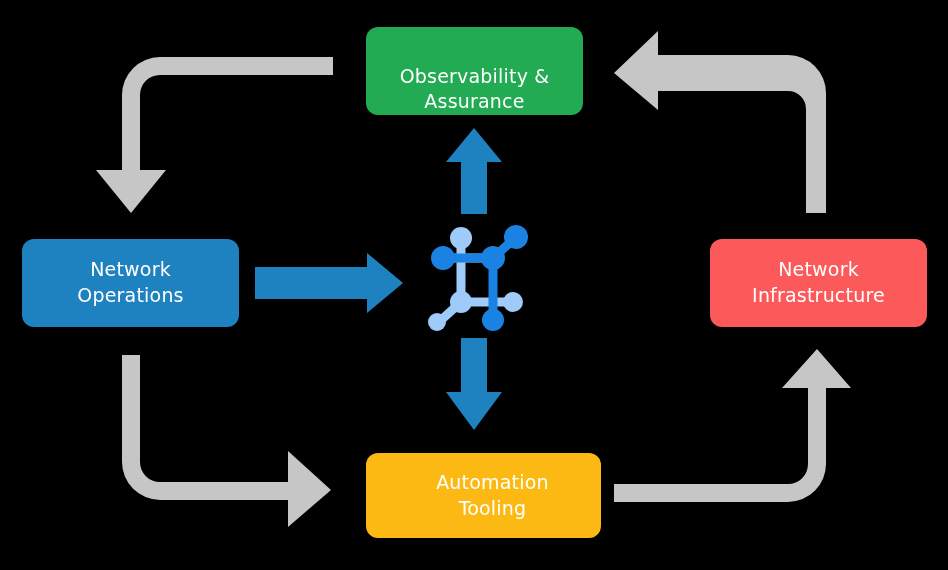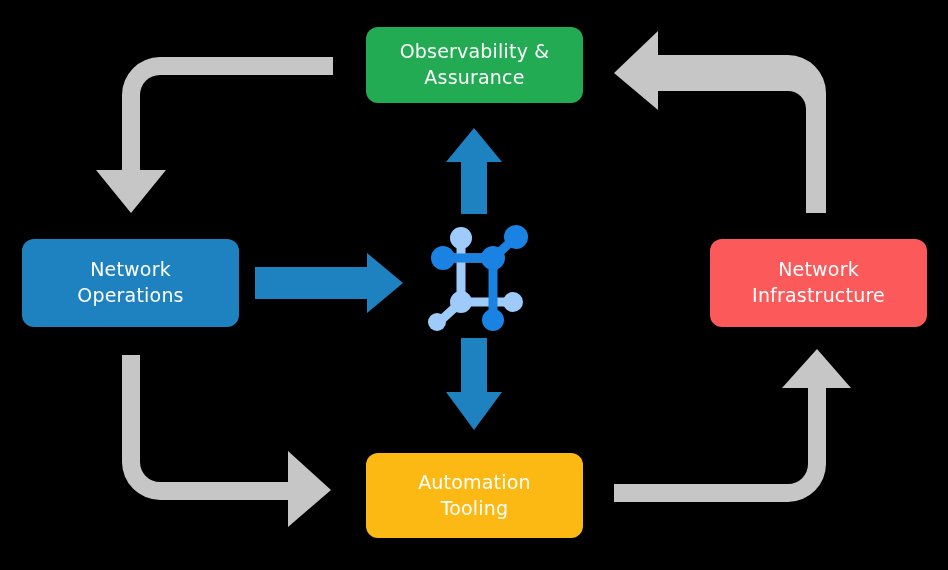--- a/index.html
+++ b/index.html
@@ -5,21 +5,21 @@
   html,body{margin:0;padding:0;background:#000;}
   #canvas{
     position:relative;width:948px;height:570px;background:#000;overflow:hidden;
     font-family:"DejaVu Sans", sans-serif;
   }
   .node{
     position:absolute;border-radius:12px;display:flex;align-items:center;
     justify-content:center;text-align:center;color:#fff;font-size:19px;
     line-height:1.35;font-weight:400;letter-spacing:.2px;
   }
-  #node-observability{left:366px;top:27px;width:217px;height:76px;background:#22ab52;}
+  #node-observability{left:366px;top:27px;width:217px;height:88px;background:#22ab52;align-items:flex-end;}
   #node-operations  {left:22px; top:239px;width:217px;height:88px;background:#1f82c0;}
   #node-infrastructure{left:710px;top:239px;width:217px;height:88px;background:#fc5a5a;}
   #node-automation  {left:366px;top:453px;width:217px;height:85px;background:#fdb913;}
   .node-label{white-space:pre-line;pointer-events:none;}
   svg.layer{position:absolute;left:0;top:0;width:948px;height:570px;}
   #center-icon{position:absolute;left:423px;top:222px;width:112px;height:112px;}
 </style>
 </head>
 <body>
 
@@ -149,18 +149,18 @@
   <div class="node" id="node-operations" style="background: rgb(31, 130, 192); color: rgb(255, 255, 255);">
     <span class="node-label">Network
 Operations</span>
   </div>
 
   <div class="node" id="node-infrastructure" style="background: rgb(252, 90, 90); color: rgb(255, 255, 255);">
     <span class="node-label">Network
 Infrastructure</span>
   </div>
 
-  <div class="node" id="node-automation" style="background: rgb(253, 185, 19); color: rgb(255, 255, 255);">
+  <div class="node" id="node-automation" style="background: rgb(253, 185, 19); color: rgb(255, 255, 255); padding-left: 18px;">
     <span class="node-label">Automation
 Tooling</span>
   </div>
 
 </div>
 
 </body></html>

